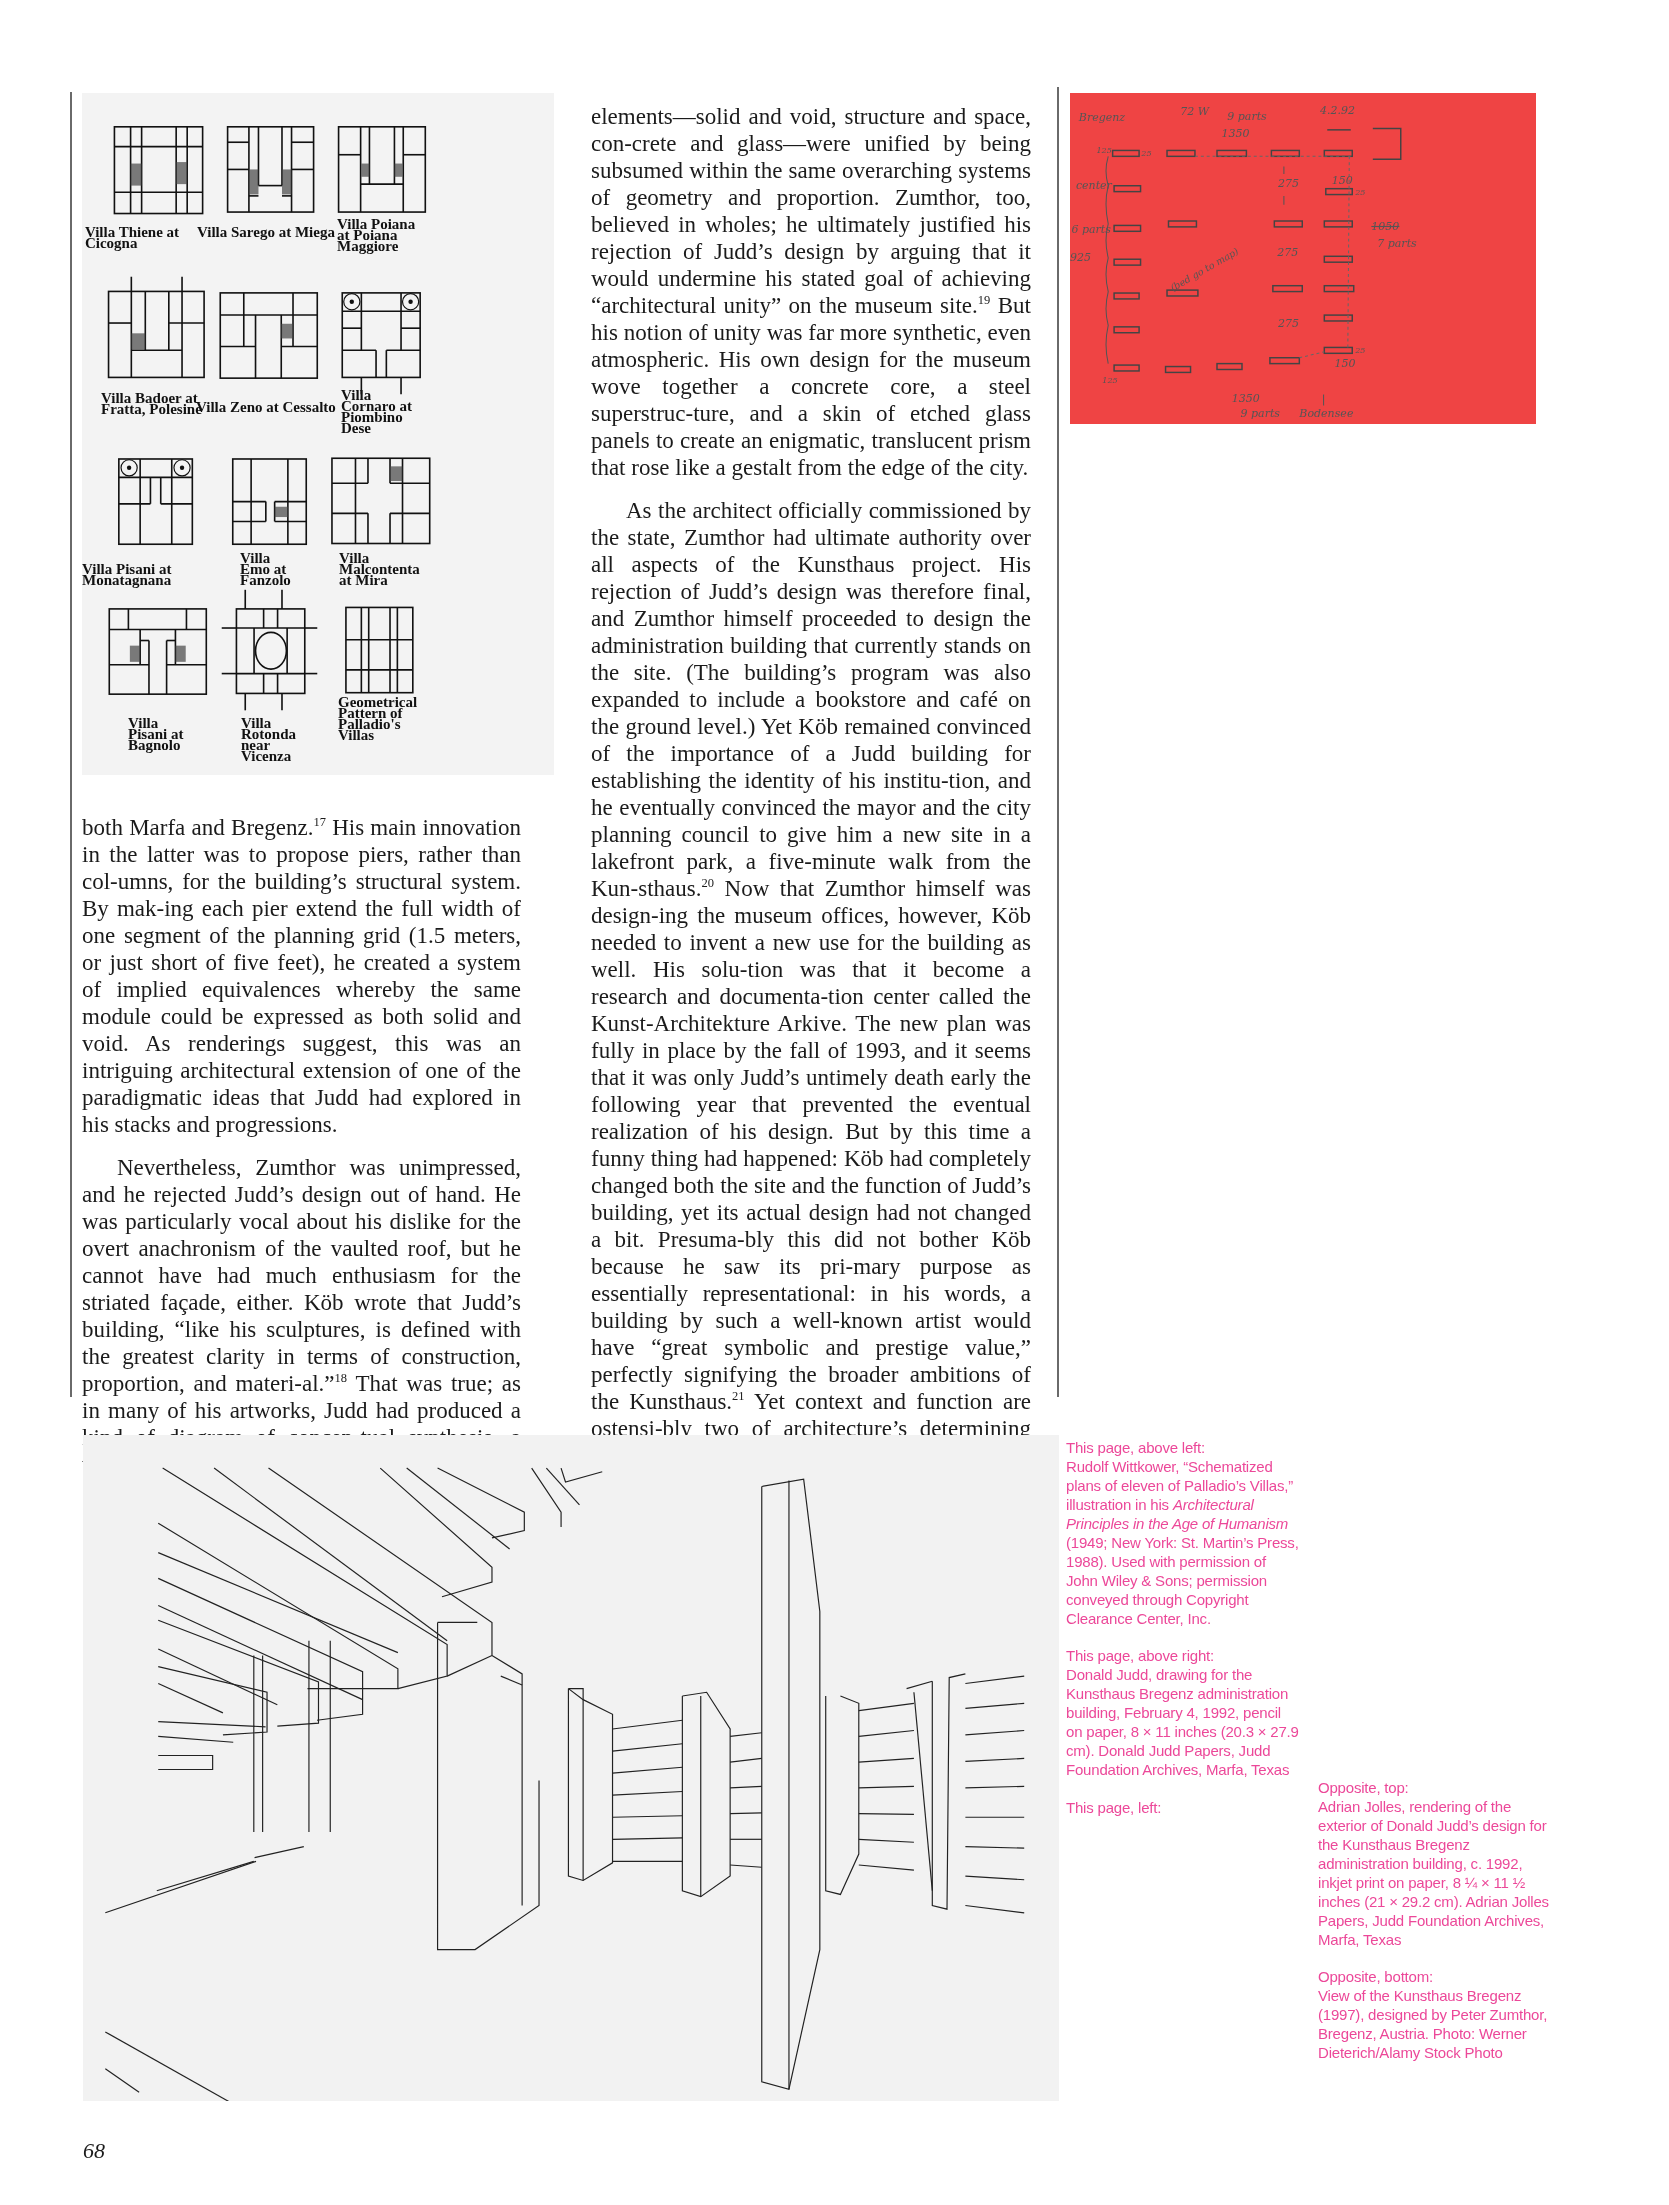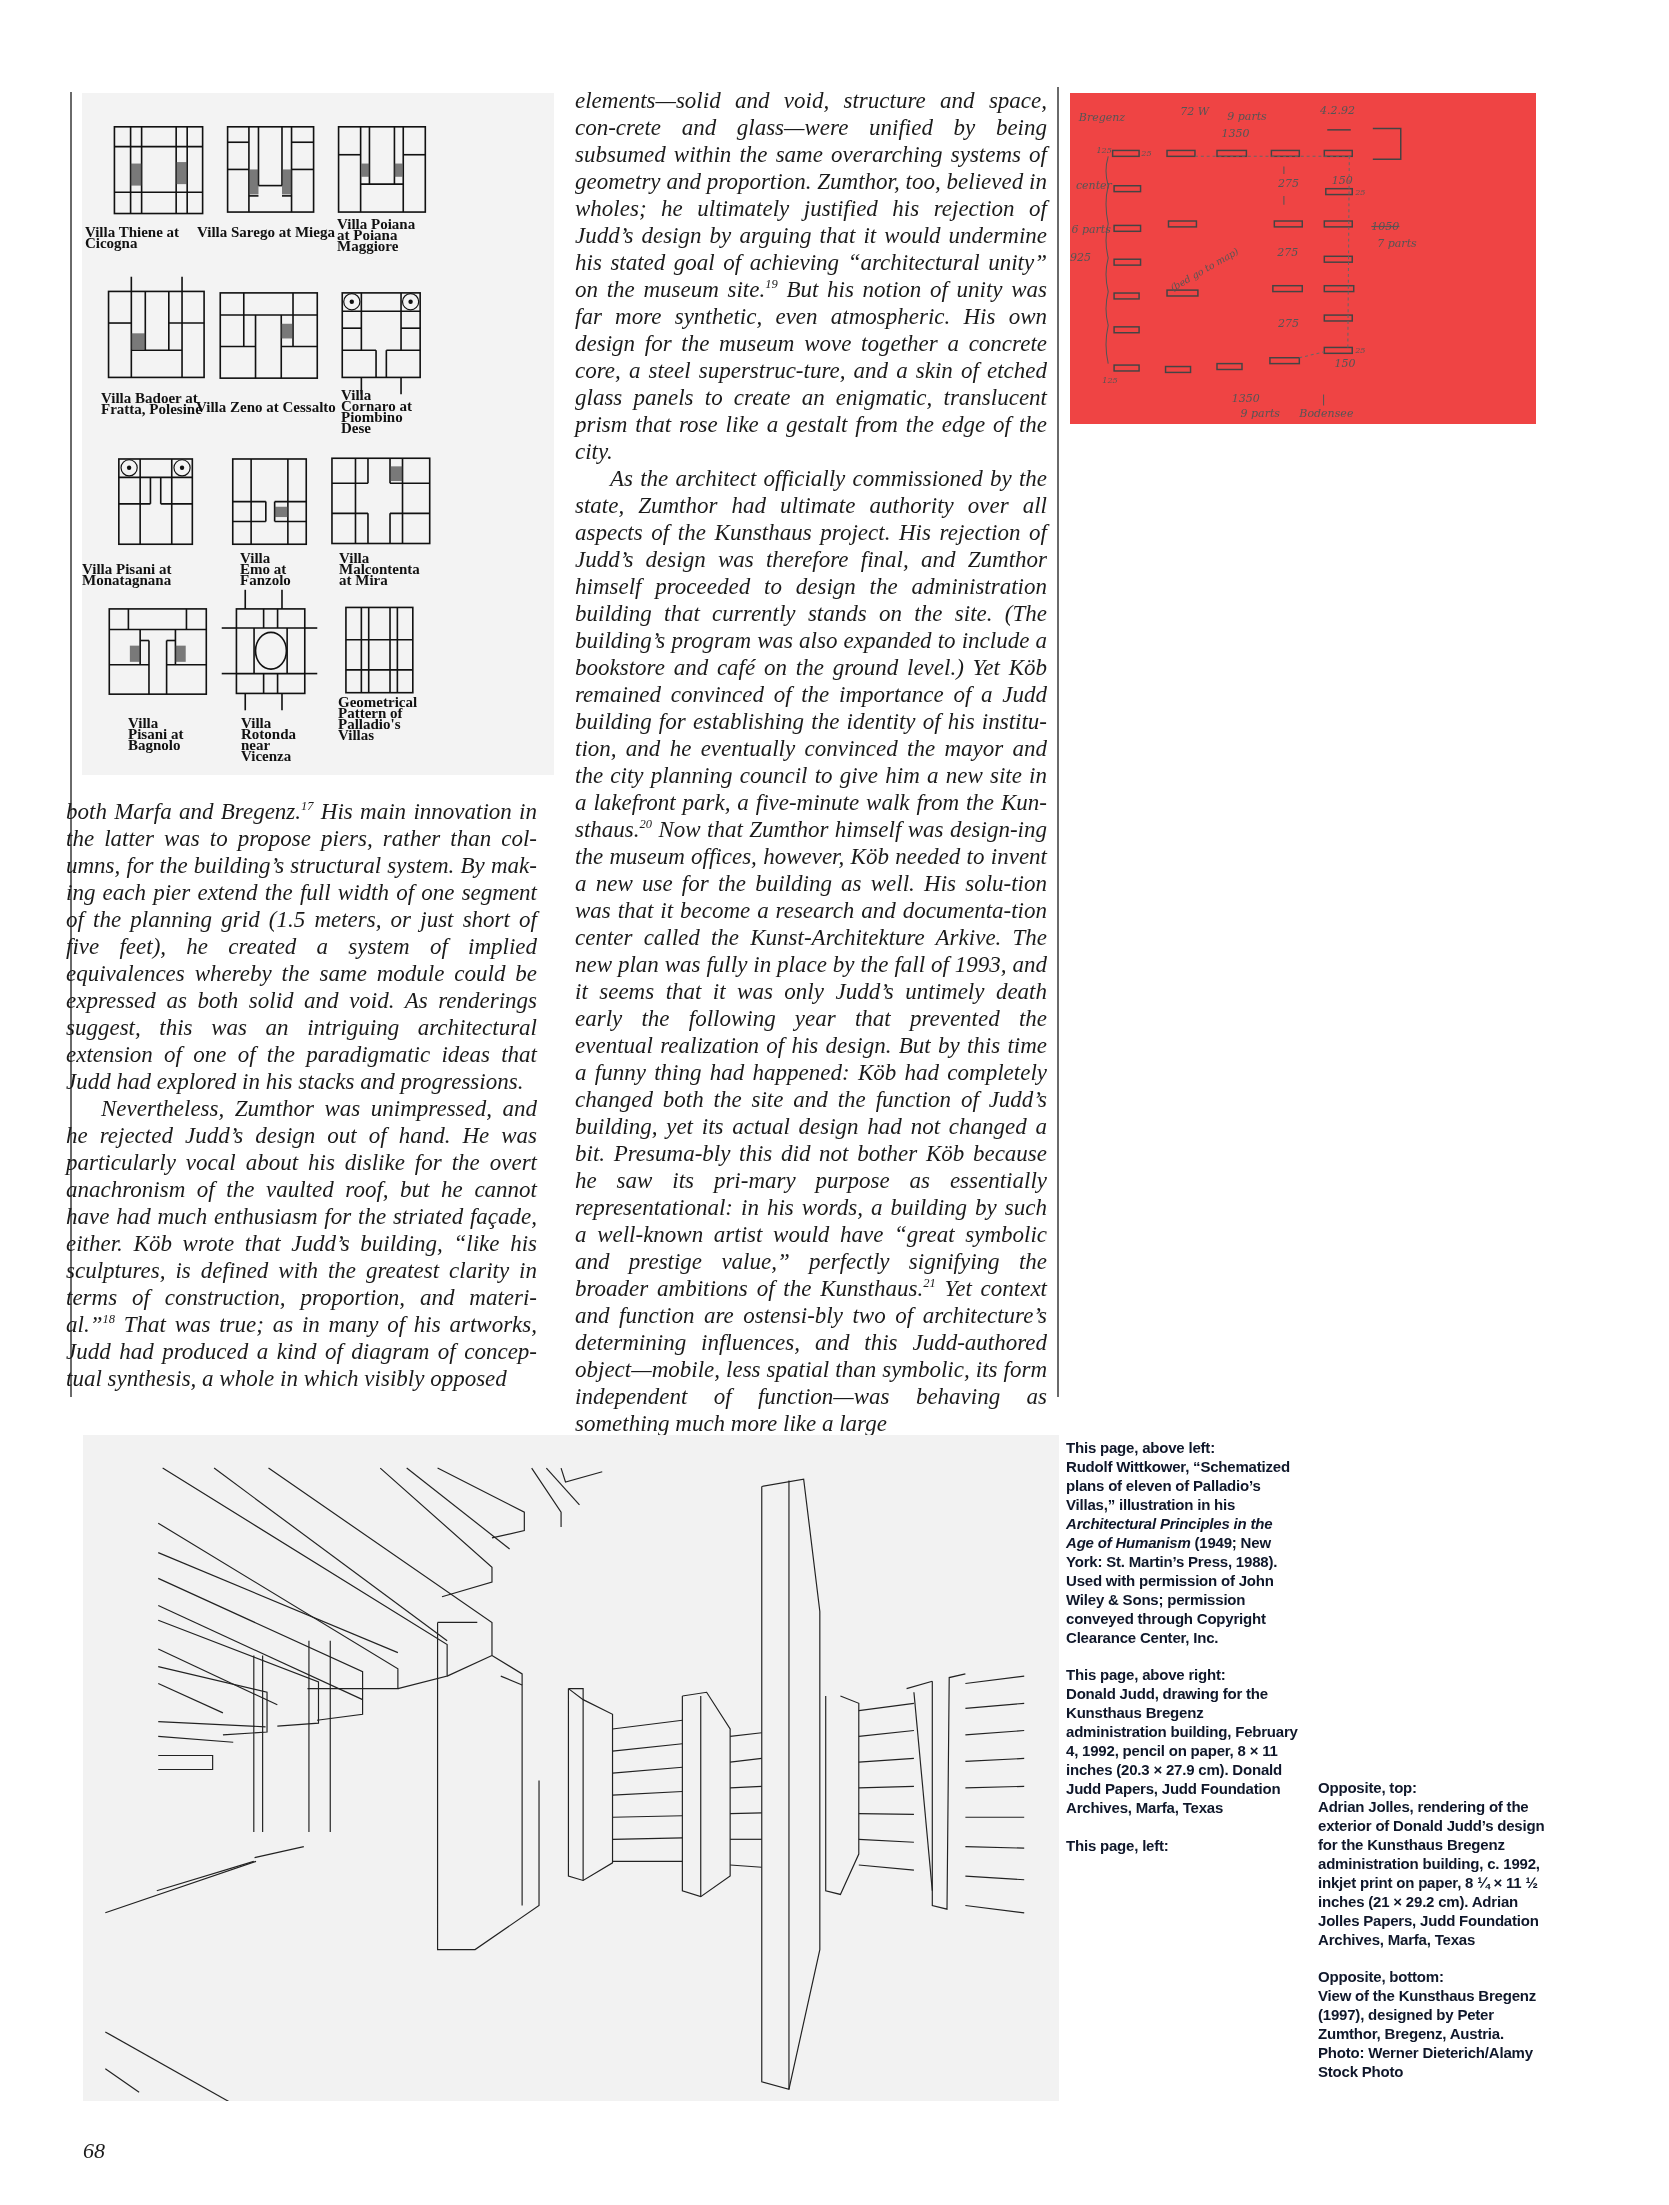--- a/index.html
+++ b/index.html
@@ -3,28 +3,28 @@
 <meta charset="utf-8">
 <style>
   html, body { margin:0; padding:0; background:#ffffff; }
   body { width:1670px; height:2205px; position:relative; overflow:hidden; color:#1a1a1a; }
   .abs { position:absolute; }
   .body-text {
     font-family: "Liberation Serif", "DejaVu Serif", serif;
     font-size: 23px; line-height: 27px; color:#1b1b1b;
     text-align: justify; hyphens: manual; margin:0;
   }
-  .body-text p { margin:0; text-align: justify; text-align-last: left; font-style: italic; }
+  .body-text p { margin:16px; text-align: justify; text-align-last: left; }
   .body-text p.indent { text-indent: 35px; }
   .body-text sup { font-size: 12.5px; line-height: 0; vertical-align: 8.8px; }
   .col-rule { position:absolute; width:1.5px; background:#6a6a6a; }
   .figure { position:absolute; background:#f3f3f3; }
   .caption {
     font-family: "Liberation Sans", "DejaVu Sans", sans-serif;
-    font-weight: bold; font-size: 15px; line-height: 19px; color:#0f172a;
+    font-weight: normal; font-size: 15px; line-height: 19px; color:#ec4899;
     letter-spacing: -0.2px;
   }
   .caption p { margin:0 0 18.4px 0; }
   .caption .lead { display:block; }
   .caption i { font-style: italic; }
   .villa-label {
     font-family: "Liberation Serif", "DejaVu Serif", serif;
     font-weight: bold; font-size: 15px; line-height: 11px; color:#111;
     position:absolute; width:147px;
   }

